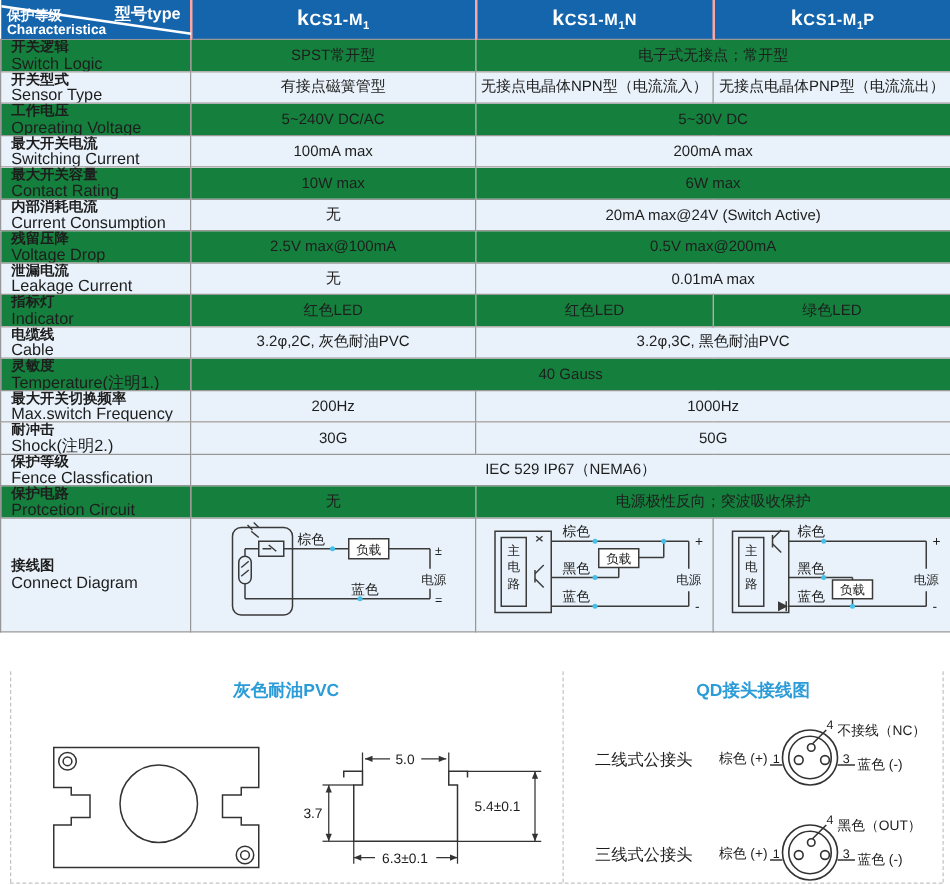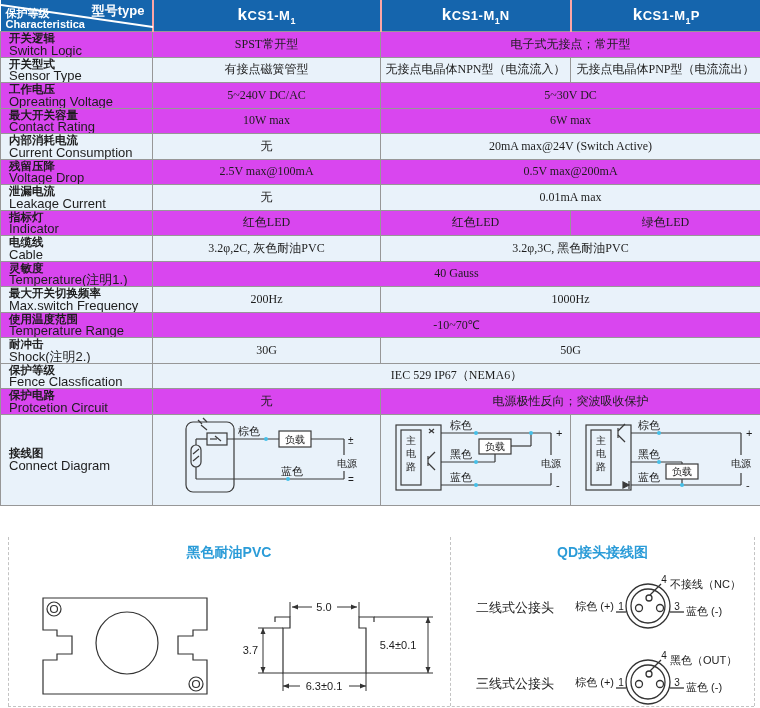--- a/index.html
+++ b/index.html
@@ -15,26 +15,26 @@
              border-left:2px solid #fca5a5; border-bottom:1px solid #979797;
              vertical-align:middle; text-align:center; padding:0; }
   th.corner { border-left:none; position:relative; }
   th.corner .corner-top { position:absolute; top:2px; right:7px; font-size:13px; }
   th.corner .corner-bot { position:absolute; bottom:1px; left:5px; text-align:left; line-height:11px; font-size:11px; }
   .logo-k   { font-size:17px; letter-spacing:0.5px; }
   .logo-bod { font-size:13px; letter-spacing:0.5px; }
   .logo-sub { font-size:9px; }
   .logo-suf { font-size:13px; }
 
-  tr.cream td { background:#d946ef; }
+  tr.cream td { background:#15803d; }
   tr.blue  td { background:#e9f2fa; }
   td.lbl { padding:1px 2px 1px 8px; vertical-align:middle; }
   td.lbl .cn { font-size:11.5px; font-weight:bold; line-height:11.5px; color:#1d1d1d; white-space:nowrap; }
   td.lbl .en { font-size:13px; line-height:11px; color:#1d1d1d; white-space:nowrap; }
-  td.val { text-align:center; font-size:12px; color:#1d1d1d; vertical-align:middle;font-family:Liberation Serif, serif; }
+  td.val { text-align:center; font-size:12px; color:#1d1d1d; vertical-align:middle; }
   tr.dg { height:92px; }
   tr.dg td.cell-dg { padding:0; vertical-align:middle; }
   svg { display:block; }
   svg text { font-family:"Liberation Sans", sans-serif; fill:#1d1d1d; }
 
   .bottom { position:absolute; left:0; top:531px; width:760px; height:177px; background:#fff; }
   .dash-v { position:absolute; top:6px; bottom:2px; width:0; border-left:1px dashed #c3c3c3; }
   .dash-h { position:absolute; left:8px; right:6px; bottom:1px; border-top:1px dashed #c3c3c3; }
   .sec-title { position:absolute; top:13px; font-size:14px; font-weight:bold; color:#2b9cd8; text-align:center; }
   .sec-title.t1 { left:8px;   width:442px; }
@@ -97,20 +97,28 @@
       <td class="val">无接点电晶体PNP型（电流流出）</td>
     </tr>
     <tr class="cream">
       <td class="lbl">
             <div class="cn">工作电压</div>
             <div class="en">Opreating Voltage</div>
           </td>
       <td class="val">5~240V DC/AC</td>
       <td class="val" colspan="2">5~30V DC</td>
     </tr>
+    <tr class="blue">
+      <td class="lbl">
+            <div class="cn">最大开关电流</div>
+            <div class="en">Switching Current</div>
+          </td>
+      <td class="val">100mA max</td>
+      <td class="val" colspan="2">200mA max</td>
+    </tr>
     <tr class="cream">
       <td class="lbl">
             <div class="cn">最大开关容量</div>
             <div class="en">Contact Rating</div>
           </td>
       <td class="val">10W max</td>
       <td class="val" colspan="2">6W max</td>
     </tr>
     <tr class="blue">
       <td class="lbl">
@@ -160,27 +168,20 @@
           </td>
       <td class="val" colspan="3">40 Gauss</td>
     </tr>
     <tr class="blue">
       <td class="lbl">
             <div class="cn">最大开关切换频率</div>
             <div class="en">Max.switch Frequency</div>
           </td>
       <td class="val">200Hz</td>
       <td class="val" colspan="2">1000Hz</td>
-    </tr>
-    <tr class="cream">
-      <td class="lbl">
-            <div class="cn">使用温度范围</div>
-            <div class="en">Temperature Range</div>
-          </td>
-      <td class="val" colspan="3">-10~70℃</td>
     </tr>
     <tr class="blue">
       <td class="lbl">
             <div class="cn">耐冲击</div>
             <div class="en">Shock(注明2.)</div>
           </td>
       <td class="val">30G</td>
       <td class="val" colspan="2">50G</td>
     </tr>
     <tr class="blue">
@@ -313,21 +314,21 @@
     </tr>
   </tbody>
 </table>
 
 <div class="bottom">
   <div class="dash-v" style="left:8px"></div>
   <div class="dash-v" style="left:450px"></div>
   <div class="dash-v" style="left:754px"></div>
   <div class="dash-h"></div>
 
-  <div class="sec-title t1">黑色耐油PVC</div>
+  <div class="sec-title t1">灰色耐油PVC</div>
   <div class="sec-title t2">QD接头接线图</div>
 
   <svg class="bsvg s1" width="442" height="177" viewBox="0 0 442 177">
     <g stroke="#333" stroke-width="1.2" fill="none">
       <path d="M35,67 H199 V99 H185 V105 H170 V123 H185 V129 H199 V163 H35 V129 H49 V123 H64 V105 H49 V99 H35 Z"></path>
       <circle cx="119" cy="112" r="31"></circle>
       <circle cx="46" cy="78" r="7"></circle>
           <circle cx="46" cy="78" r="3.5"></circle>
       <circle cx="188" cy="153" r="7"></circle>
           <circle cx="188" cy="153" r="3.5"></circle>

